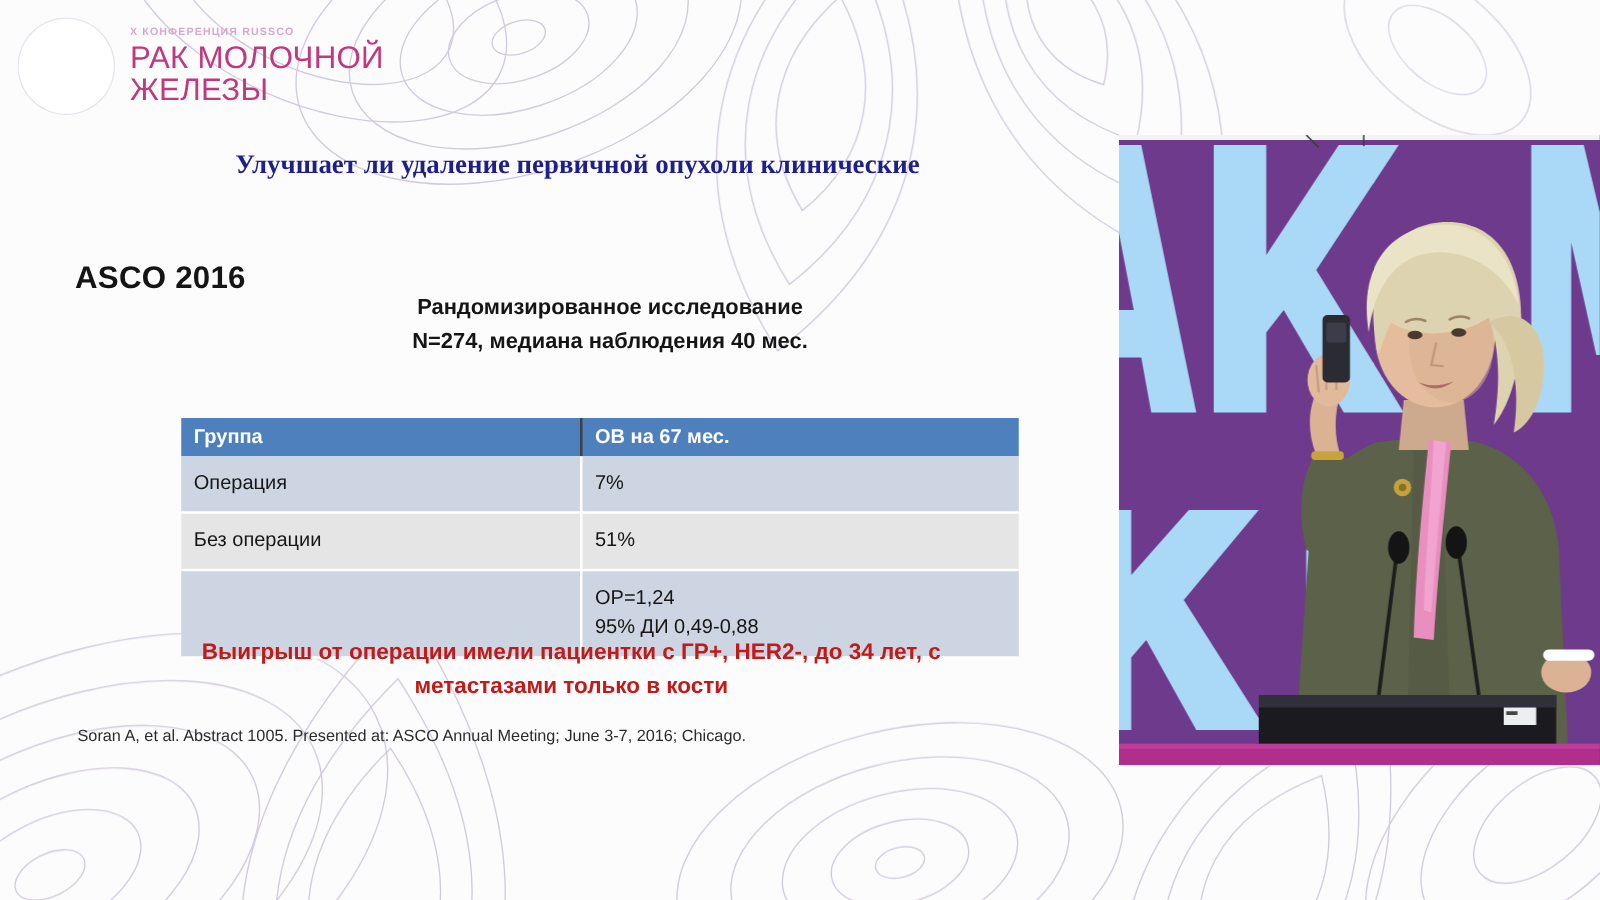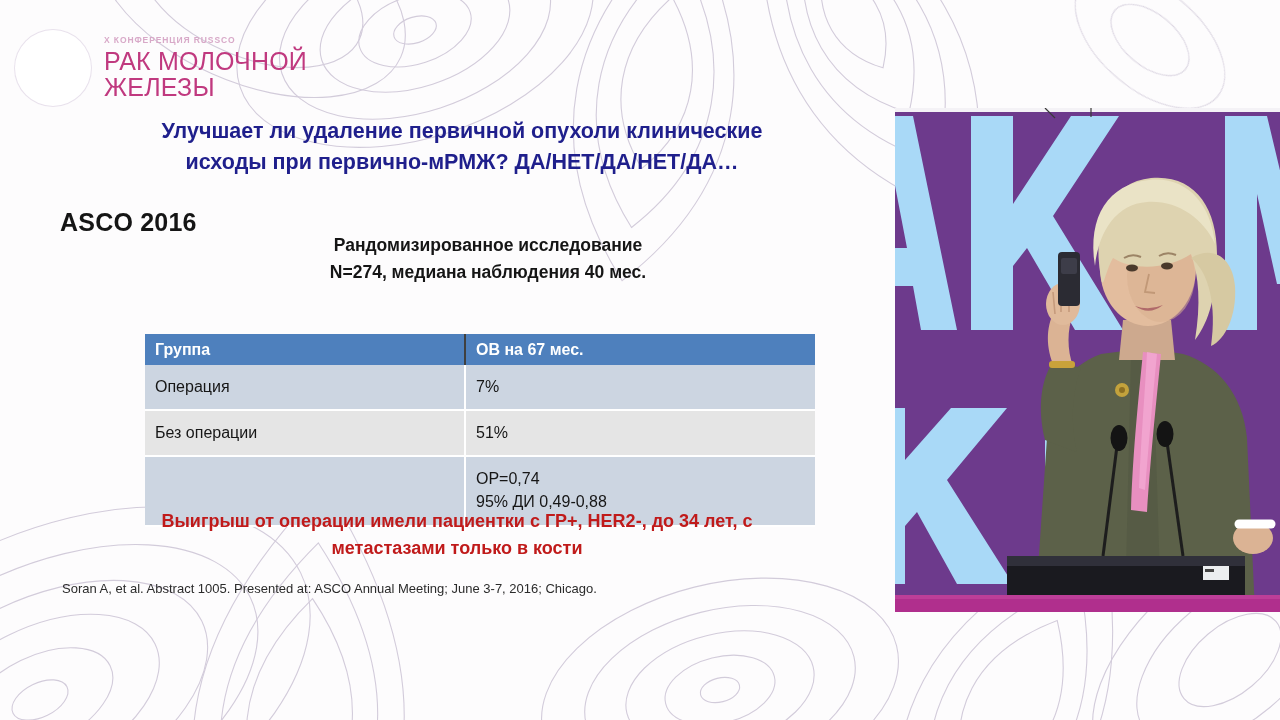--- a/index.html
+++ b/index.html
@@ -29,21 +29,21 @@
     position: absolute;
     inset: 0;
     pointer-events: none;
     z-index: 0;
   }
 
   
   #header {
     position: absolute;
     left: 0;
-    top: 16px;
+    top: 1px;
     width: 420px;
     height: 104px;
     z-index: 3;
     display: flex;
     align-items: center;
     padding-left: 14px;
     box-sizing: border-box;
   }
   #logo-badge {
     position: relative;
@@ -84,21 +84,21 @@
     position: absolute;
     left: 62px;
     top: 116px;
     width: 800px;
     z-index: 3;
     text-align: center;
     color: #1f1f8c;
     font-weight: bold;
     font-size: 21.5px;
     line-height: 1.42;
-    font-family: Liberation Sans, sans-serif;
+    font-family: Liberation Serif, serif;
   }
 
   
   #asco-label {
     position: absolute;
     left: 60px;
     top: 208px;
     z-index: 3;
     font-size: 25px;
     font-weight: bold;
@@ -322,21 +322,20 @@
     </div>
     <div id="logo-wordmark">
       <div class="conf-line">X КОНФЕРЕНЦИЯ RUSSCO</div>
       <div class="brand-line">РАК МОЛОЧНОЙ</div>
       <div class="brand-line">ЖЕЛЕЗЫ</div>
     </div>
   </div>
 
   <div id="slide-title">
     <div>Улучшает ли удаление первичной опухоли клинические</div>
-    <div>исходы при первично-мРМЖ? ДА/НЕТ/ДА/НЕТ/ДА…</div>
   </div>
 
   <div id="asco-label">ASCO 2016</div>
 
   <div id="study-desc">
     <div>Рандомизированное исследование</div>
     <div>N=274, медиана наблюдения 40 мес.</div>
   </div>
 
   <table id="results-table">
@@ -355,21 +354,21 @@
         <td>Операция</td>
         <td>7%</td>
       </tr>
       <tr class="row-even">
         <td>Без операции</td>
         <td>51%</td>
       </tr>
       <tr class="row-stat">
         <td></td>
         <td>
-          <span class="stat-line">ОР=0,74</span>
+          <span class="stat-line">ОР=1,24</span>
           <span class="stat-line">95% ДИ 0,49-0,88</span>
         </td>
       </tr>
     </tbody>
   </table>
 
   <div id="conclusion">
     <div>Выигрыш от операции имели пациентки с ГР+, HER2-, до 34 лет, с</div>
     <div>метастазами только в кости</div>
   </div>

